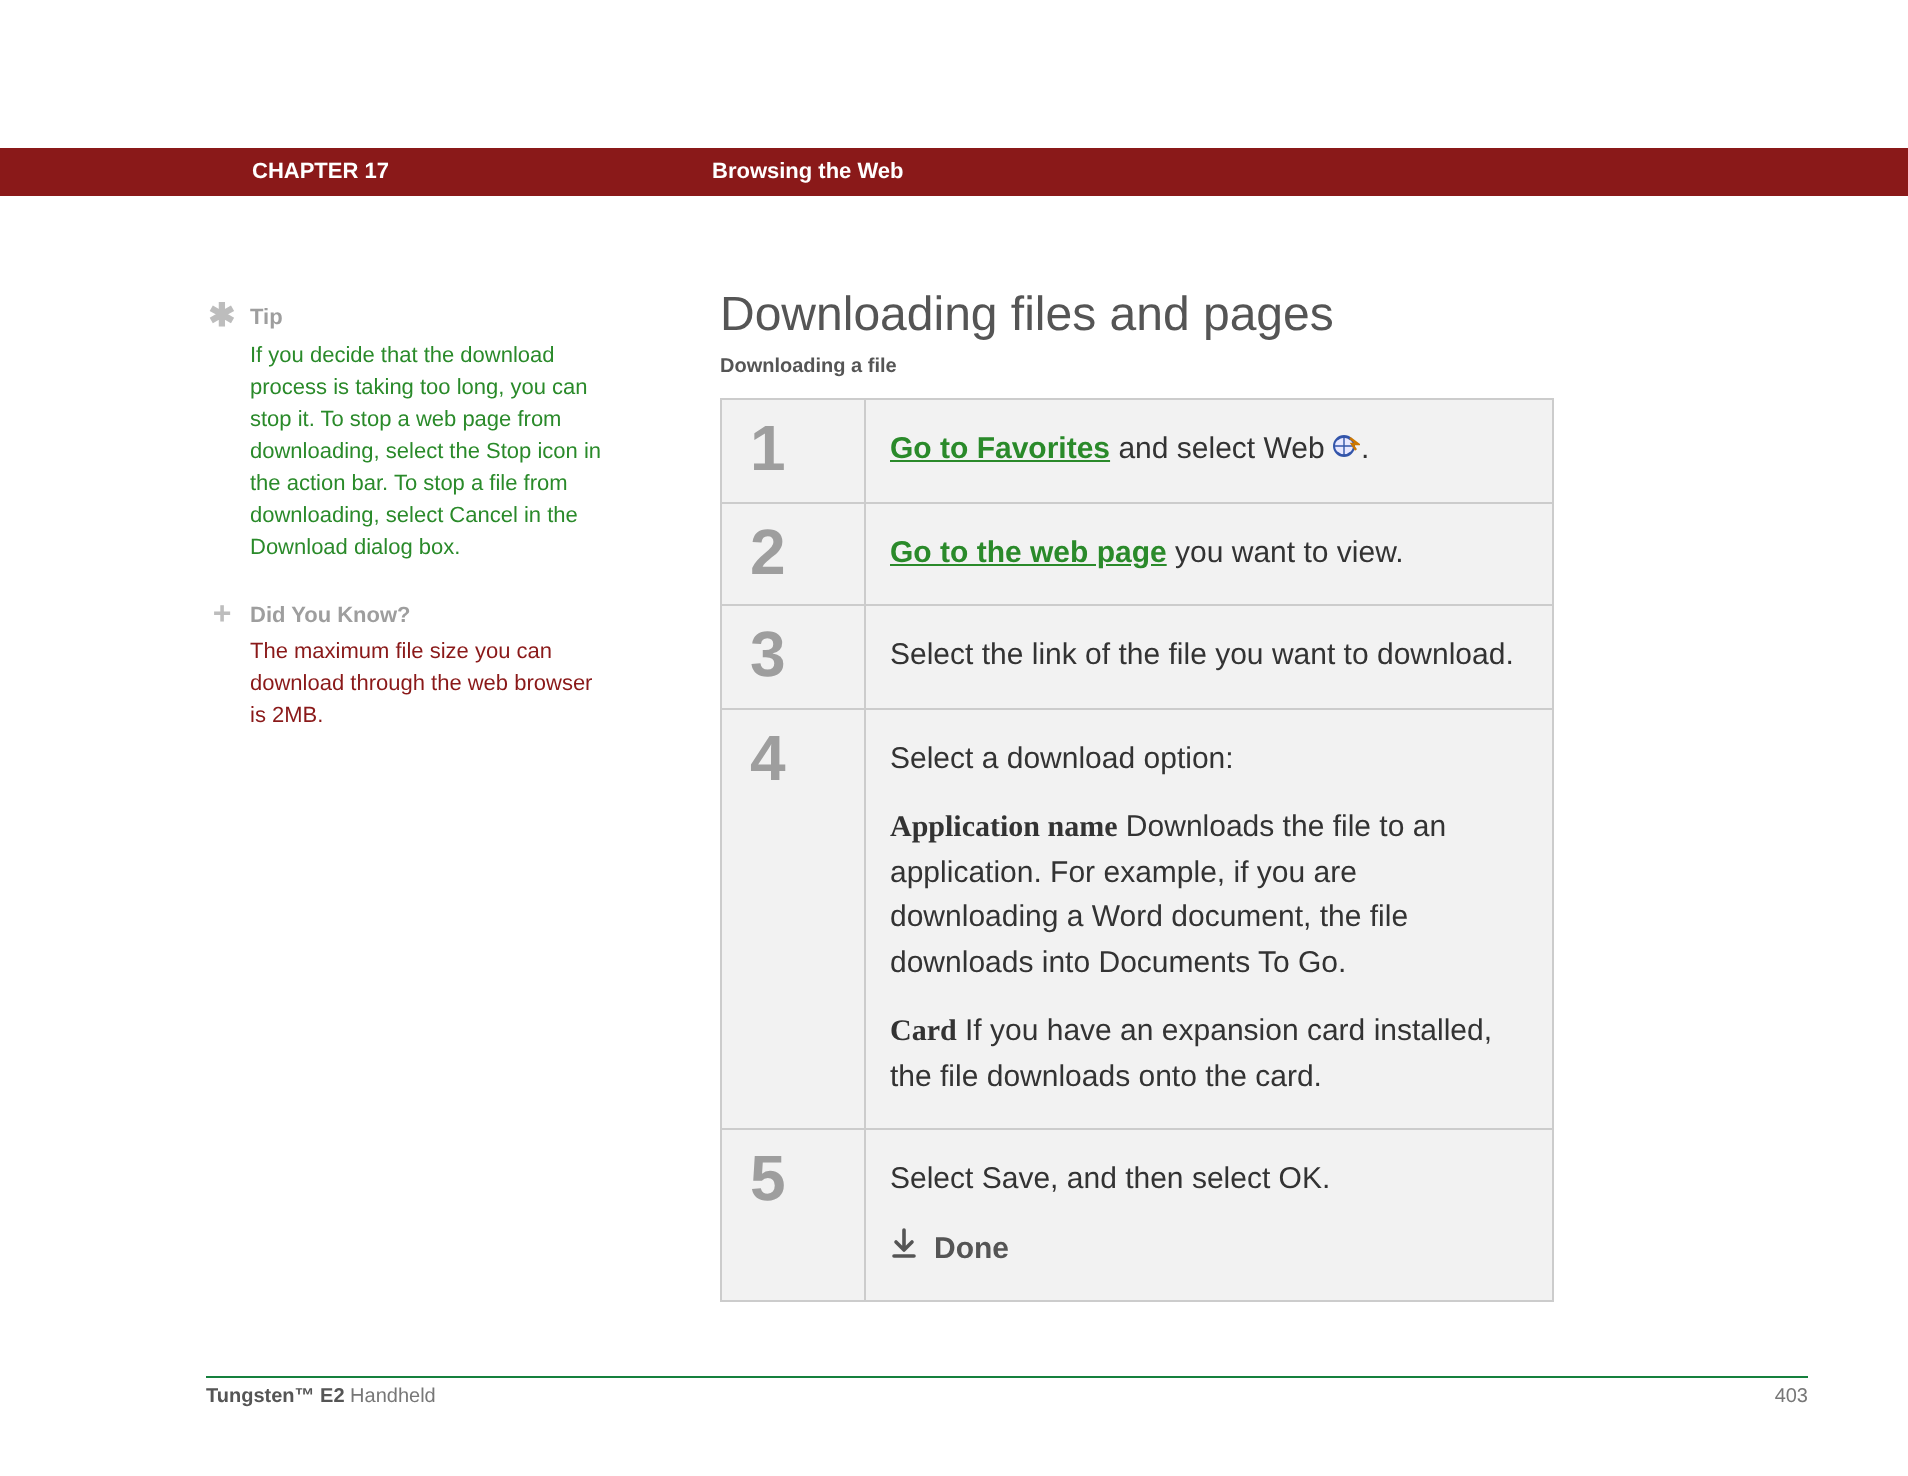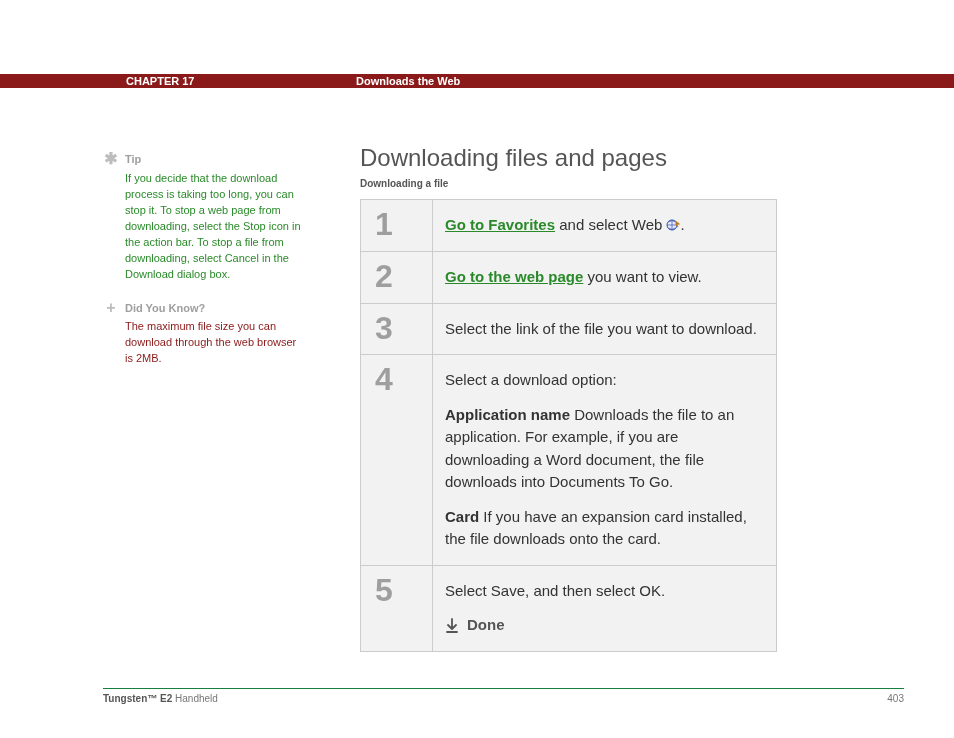--- a/index.html
+++ b/index.html
@@ -9,21 +9,21 @@
     width: 954px;
     height: 738px;
     position: relative;
     color: #333;
   }
   .header-bar {
     position: absolute;
     top: 74px;
     left: 0;
     right: 0;
-    height: 14px;
+    height: 24px;
     background: #8a1919;
     display: flex;
     align-items: center;
     color: #fff;
     font-size: 11px;
     font-weight: bold;
   }
   .header-chapter { position: absolute; left: 126px; }
   .header-title   { position: absolute; left: 356px; }
 
@@ -103,26 +103,25 @@
   }
   .step-body a.link {
     color: #2a8a2a;
     font-weight: bold;
     text-decoration: underline;
   }
   .step-body .web-icon {
     display: inline-block;
     vertical-align: middle;
   }
-  .step-body .bold { font-weight: bold; }
+  .step-body .bold { font-weight: bold; font-family: Liberation Serif, serif; }
   .option-row { margin-top: 12px; }
   .done-row {
     margin-top: 12px;
     display: flex;
-    align-items: center;
     gap: 8px;
     font-weight: bold;
     color: #555;
   }
   .done-row svg { stroke: #555; }
 
   .footer {
     position: absolute;
     left: 103px;
     right: 50px;
@@ -134,21 +133,21 @@
     display: flex;
     justify-content: space-between;
   }
   .footer .product b { color: #555; font-weight: bold; }
 </style>
 </head>
 <body>
 
 <div class="header-bar">
   <span class="header-chapter">CHAPTER 17</span>
-  <span class="header-title">Downloads the Web</span>
+  <span class="header-title">Browsing the Web</span>
 </div>
 
 <div class="sidebar">
   <div class="side-block">
     <div class="side-icon">✱</div>
     <div class="side-heading">Tip</div>
     <div class="side-tip-body">If you decide that the download process is taking too long, you can stop it. To stop a web page from downloading, select the Stop icon in the action bar. To stop a file from downloading, select Cancel in the Download dialog box.</div>
   </div>
   <div class="side-block">
     <div class="side-icon">+</div>

